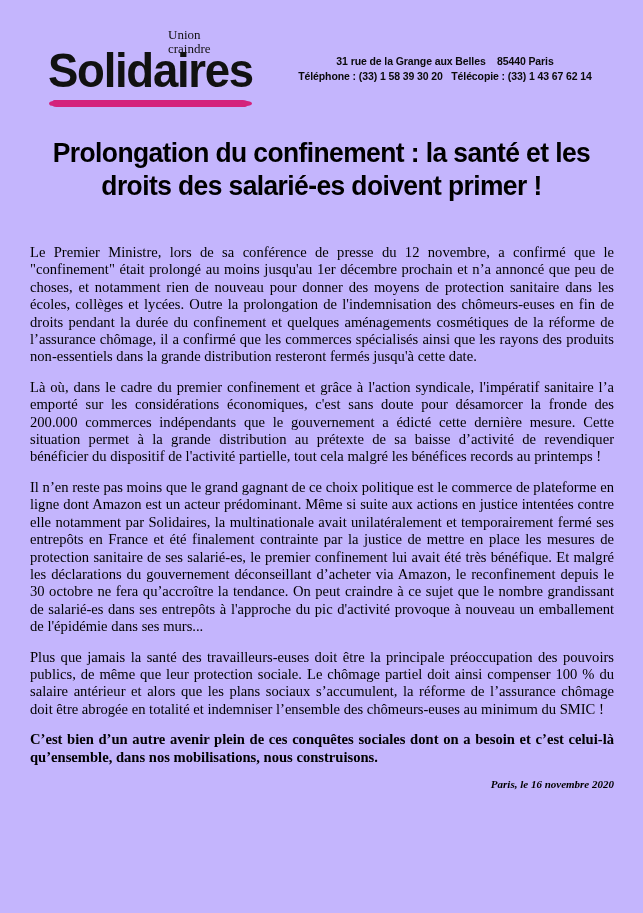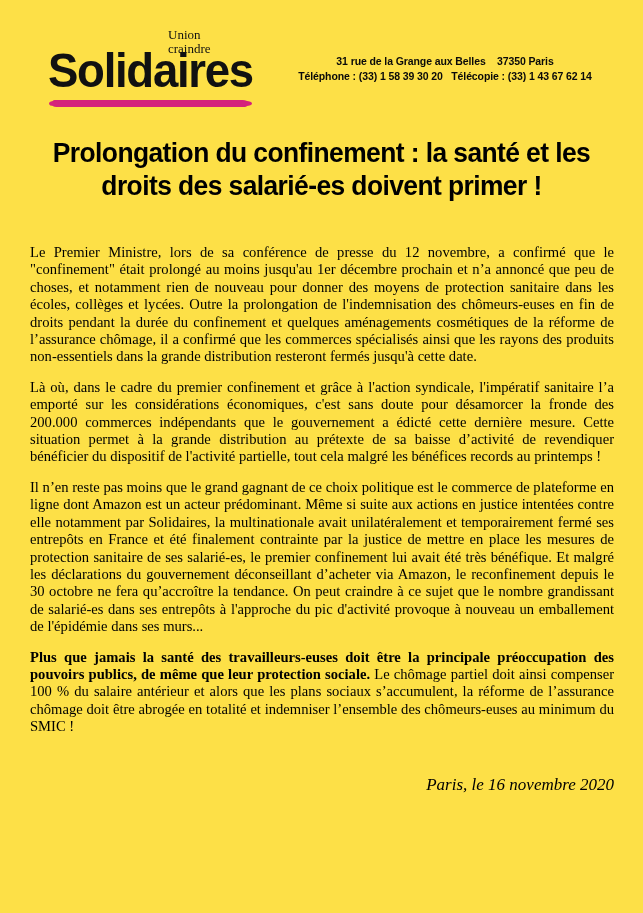--- a/index.html
+++ b/index.html
@@ -5,21 +5,21 @@
 <style>
   html, body {
     margin: 0;
     padding: 0;
     background: #ffffff;
   }
   #page {
     position: relative;
     width: 643px;
     height: 913px;
-    background: #fde047;
+    background: #c4b5fd;
     overflow: hidden;
     font-family: "Liberation Serif", "DejaVu Serif", serif;
     color: #000000;
   }
 
   
   .header {
     position: absolute;
     left: 0;
     top: 0;
@@ -138,74 +138,75 @@
     margin: 0 0 13px 0;
     font-size: 14.6px;
     line-height: 17.4px;
     text-align: justify;
     text-justify: inter-word;
     color: #000000;
     font-weight: 400;
   }
   p.para:last-of-type { margin-bottom: 0; }
   p.para.lead-bold { font-weight: 400; }
-  p.para .b { font-weight: 700; }
+  p.para .b { font-weight: 400; }
   p.para.all-bold { font-weight: 700; }
 
   .spacer-bold { margin-top: 16px; }
 
   .date-line {
     position: absolute;
     left: 30px;
     top: 776px;
     width: 584px;
     text-align: right;
-    font-size: 17px;
+    font-size: 11px;
     line-height: 17px;
     font-style: italic;
-    font-weight: 400;
+    font-weight: 700;
     color: #000000;
   }
 </style>
 </head>
 <body>
 
 <div id="page">
 
   <div class="header">
 
     <div class="logo-block">
       <div class="logo-union">
         <span class="l1">Union</span>
         <span class="l2">craindre</span>
       </div>
       <div class="logo-word">Solidaires</div>
       <div class="logo-underline"></div>
     </div>
 
     <div class="contact-block">
-      <span>31 rue de la Grange aux Belles    37350 Paris</span>
+      <span>31 rue de la Grange aux Belles    85440 Paris</span>
       <span>Téléphone : (33) 1 58 39 30 20   Télécopie : (33) 1 43 67 62 14</span>
     </div>
 
   </div>
 
   <div class="doc-title">
     <span class="tl">Prolongation du confinement : la santé et les</span>
     <span class="tl">droits des salarié-es doivent primer !</span>
   </div>
 
   <div class="body-area">
 
     <p class="para">Le Premier Ministre, lors de sa conférence de presse du 12 novembre, a confirmé que le "confinement" était prolongé au moins jusqu'au 1er décembre prochain et n’a annoncé que peu de choses, et notamment rien de nouveau pour donner des moyens de protection sanitaire dans les écoles, collèges et lycées. Outre la prolongation de l'indemnisation des chômeurs-euses en fin de droits pendant la durée du confinement et quelques aménagements cosmétiques de la réforme de l’assurance chômage, il a confirmé que les commerces spécialisés ainsi que les rayons des produits non-essentiels dans la grande distribution resteront fermés jusqu'à cette date.</p>
 
     <p class="para">Là où, dans le cadre du premier confinement et grâce à l'action syndicale, l'impératif sanitaire l’a emporté sur les considérations économiques, c'est sans doute pour désamorcer la fronde des 200.000 commerces indépendants que le gouvernement a édicté cette dernière mesure. Cette situation permet à la grande distribution au prétexte de sa baisse d’activité de revendiquer bénéficier du dispositif de l'activité partielle, tout cela malgré les bénéfices records au printemps !</p>
 
     <p class="para">Il n’en reste pas moins que le grand gagnant de ce choix politique est le commerce de plateforme en ligne dont Amazon est un acteur prédominant. Même si suite aux actions en justice intentées contre elle notamment par Solidaires, la multinationale avait unilatéralement et temporairement fermé ses entrepôts en France et été finalement contrainte par la justice de mettre en place les mesures de protection sanitaire de ses salarié-es, le premier confinement lui avait été très bénéfique. Et malgré les déclarations du gouvernement déconseillant d’acheter via Amazon, le reconfinement depuis le 30 octobre ne fera qu’accroître la tendance. On peut craindre à ce sujet que le nombre grandissant de salarié-es dans ses entrepôts à l'approche du pic d'activité provoque à nouveau un emballement de l'épidémie dans ses murs...</p>
 
     <p class="para lead-bold spacer-bold"><span class="b">Plus que jamais la santé des travailleurs-euses doit être la principale préoccupation des pouvoirs publics, de même que leur protection sociale.</span><span> Le chômage partiel doit ainsi compenser 100 % du salaire antérieur et alors que les plans sociaux s’accumulent, la réforme de l’assurance chômage doit être abrogée en totalité et indemniser l’ensemble des chômeurs-euses au minimum du SMIC !</span></p>
 
+    <p class="para all-bold spacer-bold">C’est bien d’un autre avenir plein de ces conquêtes sociales dont on a besoin et c’est celui-là qu’ensemble, dans nos mobilisations, nous construisons.</p>
 
   </div>
 
   <div class="date-line">Paris, le 16 novembre 2020</div>
 
 </div>
 
 </body></html>

